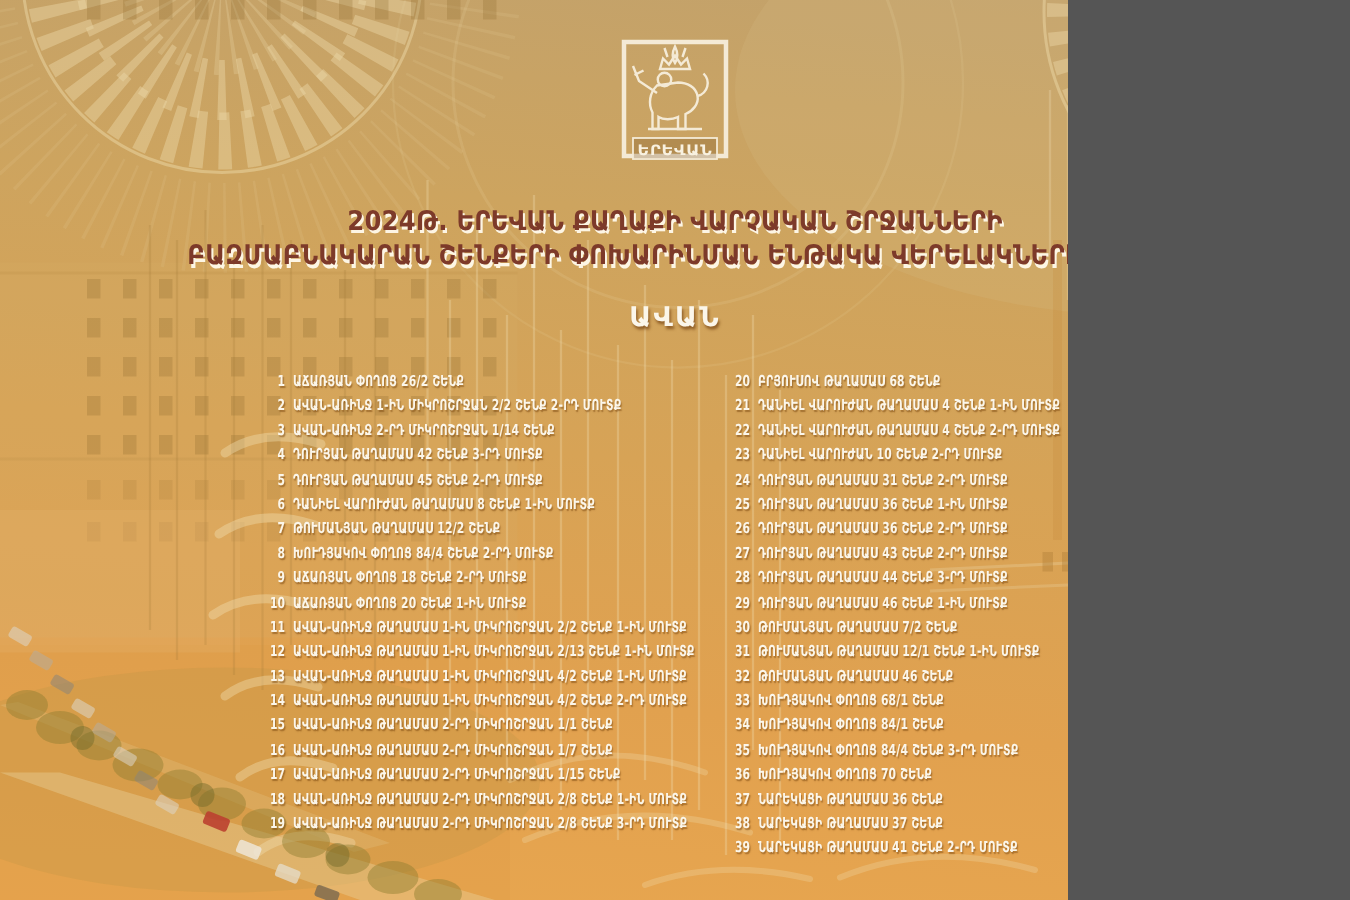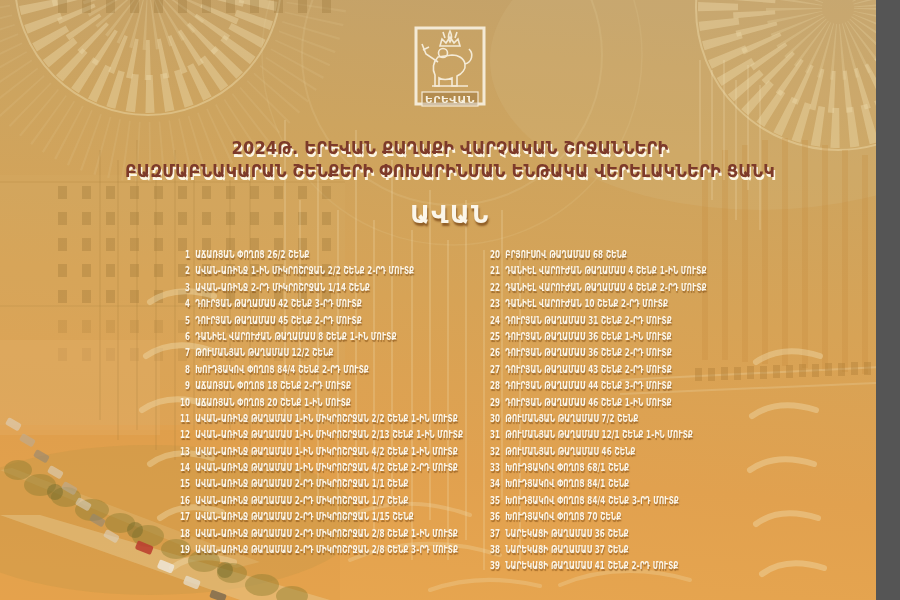--- a/index.html
+++ b/index.html
@@ -1,35 +1,35 @@
 <!DOCTYPE html>
 <html style="--title-text: #7d3a2a; --list-text: #fbf6ea; --background-top: #c3a26b; --background-bottom: #e8a64f;"><head>
 <meta charset="utf-8">
 <style>
   html,body{margin:0;padding:0;background:#555;}
   .canvas{
-    position:relative;width:876px;height:600px;overflow:hidden;
+    position:relative;width:712px;height:600px;overflow:hidden;
     font-family:"DejaVu Sans",sans-serif;
     background:linear-gradient(185deg,
       var(--background-top,#c3a26b) 0%,
       #cda45f 25%, #d7a356 50%, #e1a14f 75%,
       var(--background-bottom,#e8a64f) 100%);
   }
   .bg{position:absolute;inset:0;width:900px;height:600px;display:block;}
   .emblem{position:absolute;left:412px;top:24px;width:76px;height:92px;}
   .titleblock{
     position:absolute;top:136px;left:0;width:900px;text-align:center;
     color:var(--title-text,#7d3a2a);font-weight:bold;font-size:18px;line-height:23px;
     letter-spacing:.2px;transform:scaleX(.9);transform-origin:50% 0;
     text-shadow:1.5px 2.5px 0 rgba(255,250,235,.95);
     white-space:nowrap;
   }
   .district{
     position:absolute;top:201px;left:0;width:900px;text-align:center;
-    color:var(--list-text,#fbf6ea);font-weight:bold;font-size:24px;letter-spacing:1.5px;
+    color:var(--list-text,#fbf6ea);font-weight:bold;font-size:18px;letter-spacing:1.5px;
     text-shadow:1px 2.5px 2px rgba(120,70,20,.75);
   }
   .list{position:absolute;left:178px;top:247px;width:722px;height:340px;
     color:var(--list-text,#fbf6ea);font-weight:bold;font-size:10px;
     text-shadow:1px 1.5px 1px rgba(120,70,15,.55);}
   .col{position:absolute;top:0;transform:scaleX(.72);transform-origin:0 0;}
   .colA{left:0;}
   .colB{left:310px;}
   .row{display:flex;line-height:16.4px;height:16.4px;white-space:nowrap;letter-spacing:.2px;}
   .num{min-width:17px;text-align:right;margin-right:7px;flex:none;}

